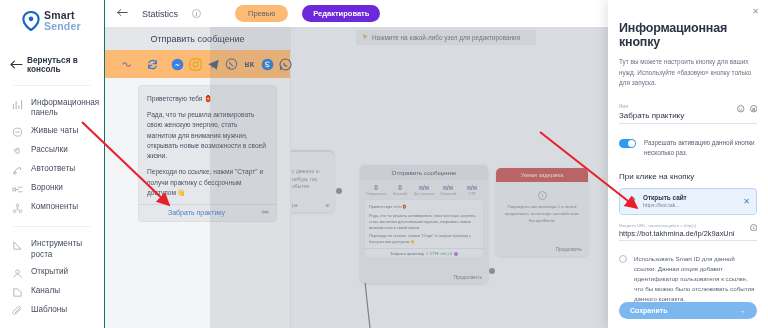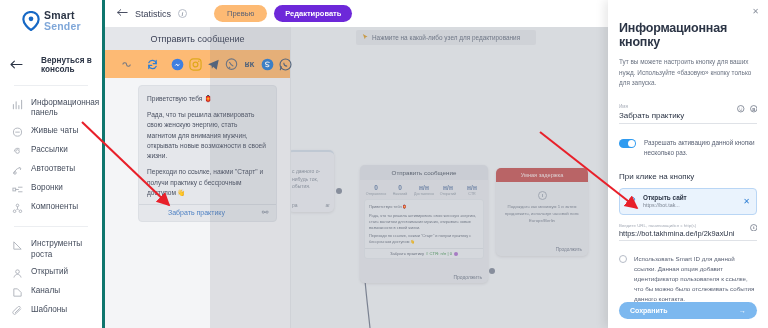--- a/index.html
+++ b/index.html
@@ -8,52 +8,52 @@
     font-family: "Liberation Sans", sans-serif;
     background:#ffffff;
     position:relative;
     font-size:10px;
     color:#3c4257;
   }
 
   
   #sidebar {
     position:absolute; left:0; top:0; width:105px; height:328px;
-    background:#ffffff; border-right:3px solid #0f766e;
+    background:#ffffff; border-right:1px solid #0f766e;
     z-index:5;
   }
   #logo { display:flex; align-items:center; gap:4px; padding:10px 0 0 22px; }
   .logo-mark { width:18px; height:20px; position:relative; flex:0 0 auto; }
   .logo-text { line-height:1.05; }
   .logo-l1 { font-size:10.5px; font-weight:700; color:#2b3445; letter-spacing:.2px; }
   .logo-l2 { font-size:10.5px; font-weight:700; color:#7fa7d9; letter-spacing:.2px; }
 
   .back-row {
-    display:flex; align-items:center; gap:18px;
+    display:flex; align-items:center; gap:4px;
     padding:0 0 0 10px; height:22px; margin-top:22px; cursor:pointer;
   }
   .back-row .lbl { font-size:8.2px; font-weight:700; color:#2b3445; }
 
   .sb-divider { height:1px; background:#eceef1; margin:9px 14px 0 14px; }
 
   .sb-group { padding-top:8px; }
   .sb-item {
     display:flex; align-items:flex-start; gap:8px;
     padding:3.5px 6px 3.5px 12px; cursor:pointer;
   }
   .sb-item .ico { width:11px; height:11px; flex:0 0 auto; opacity:.55; margin-top:1px; }
   .sb-item .lbl { font-size:8.2px; color:#454d5d; line-height:1.3; font-weight:400; }
 
   
   #main { position:absolute; left:105px; top:0; right:0; bottom:0; background:#edeff2; }
 
   
   #toolbar {
     position:absolute; left:0; top:0; right:0; height:27px;
-    background:#ffffff; display:flex; align-items:center; gap:7px;
+    background:#ffffff; display:flex; align-items:center; gap:14px;
     padding-left:12px; z-index:4;
   }
   #toolbar .arrow { width:11px; height:11px; }
   #toolbar .title { font-size:9px; color:#3c4257; font-weight:400; }
   .info-dot {
     width:9px; height:9px; border-radius:50%;
     border:1px solid #b6bcc7; color:#9aa1ad; font-size:6.5px;
     display:flex; align-items:center; justify-content:center;
     font-family:"Liberation Serif", serif; font-style:italic; font-weight:700;
   }

